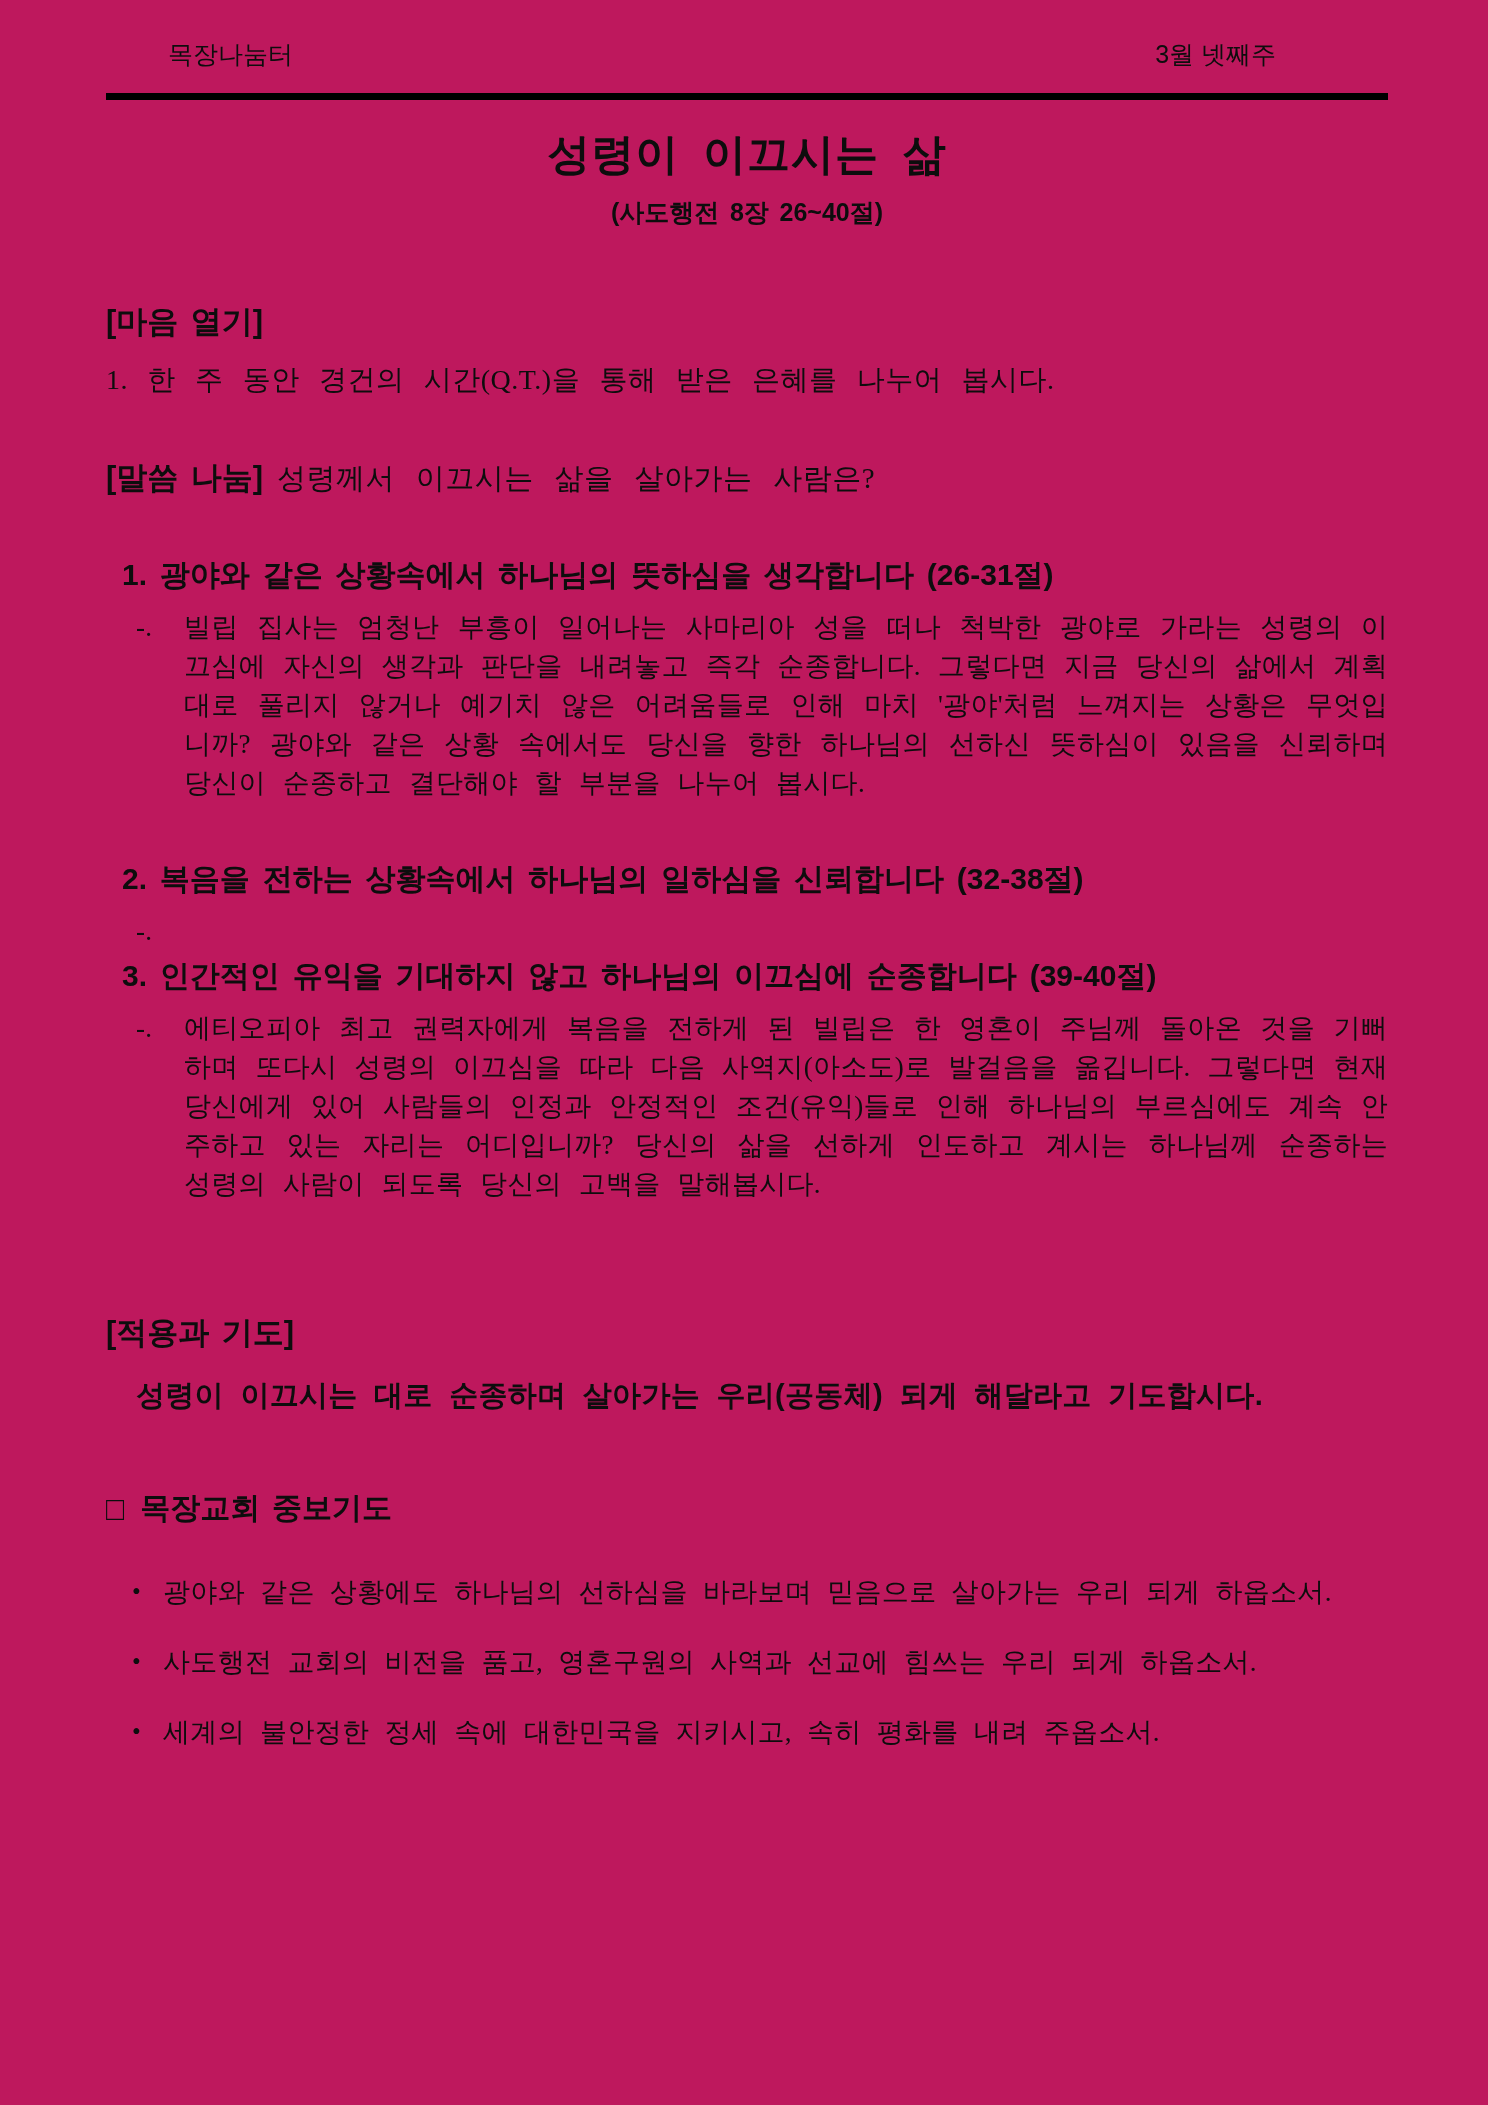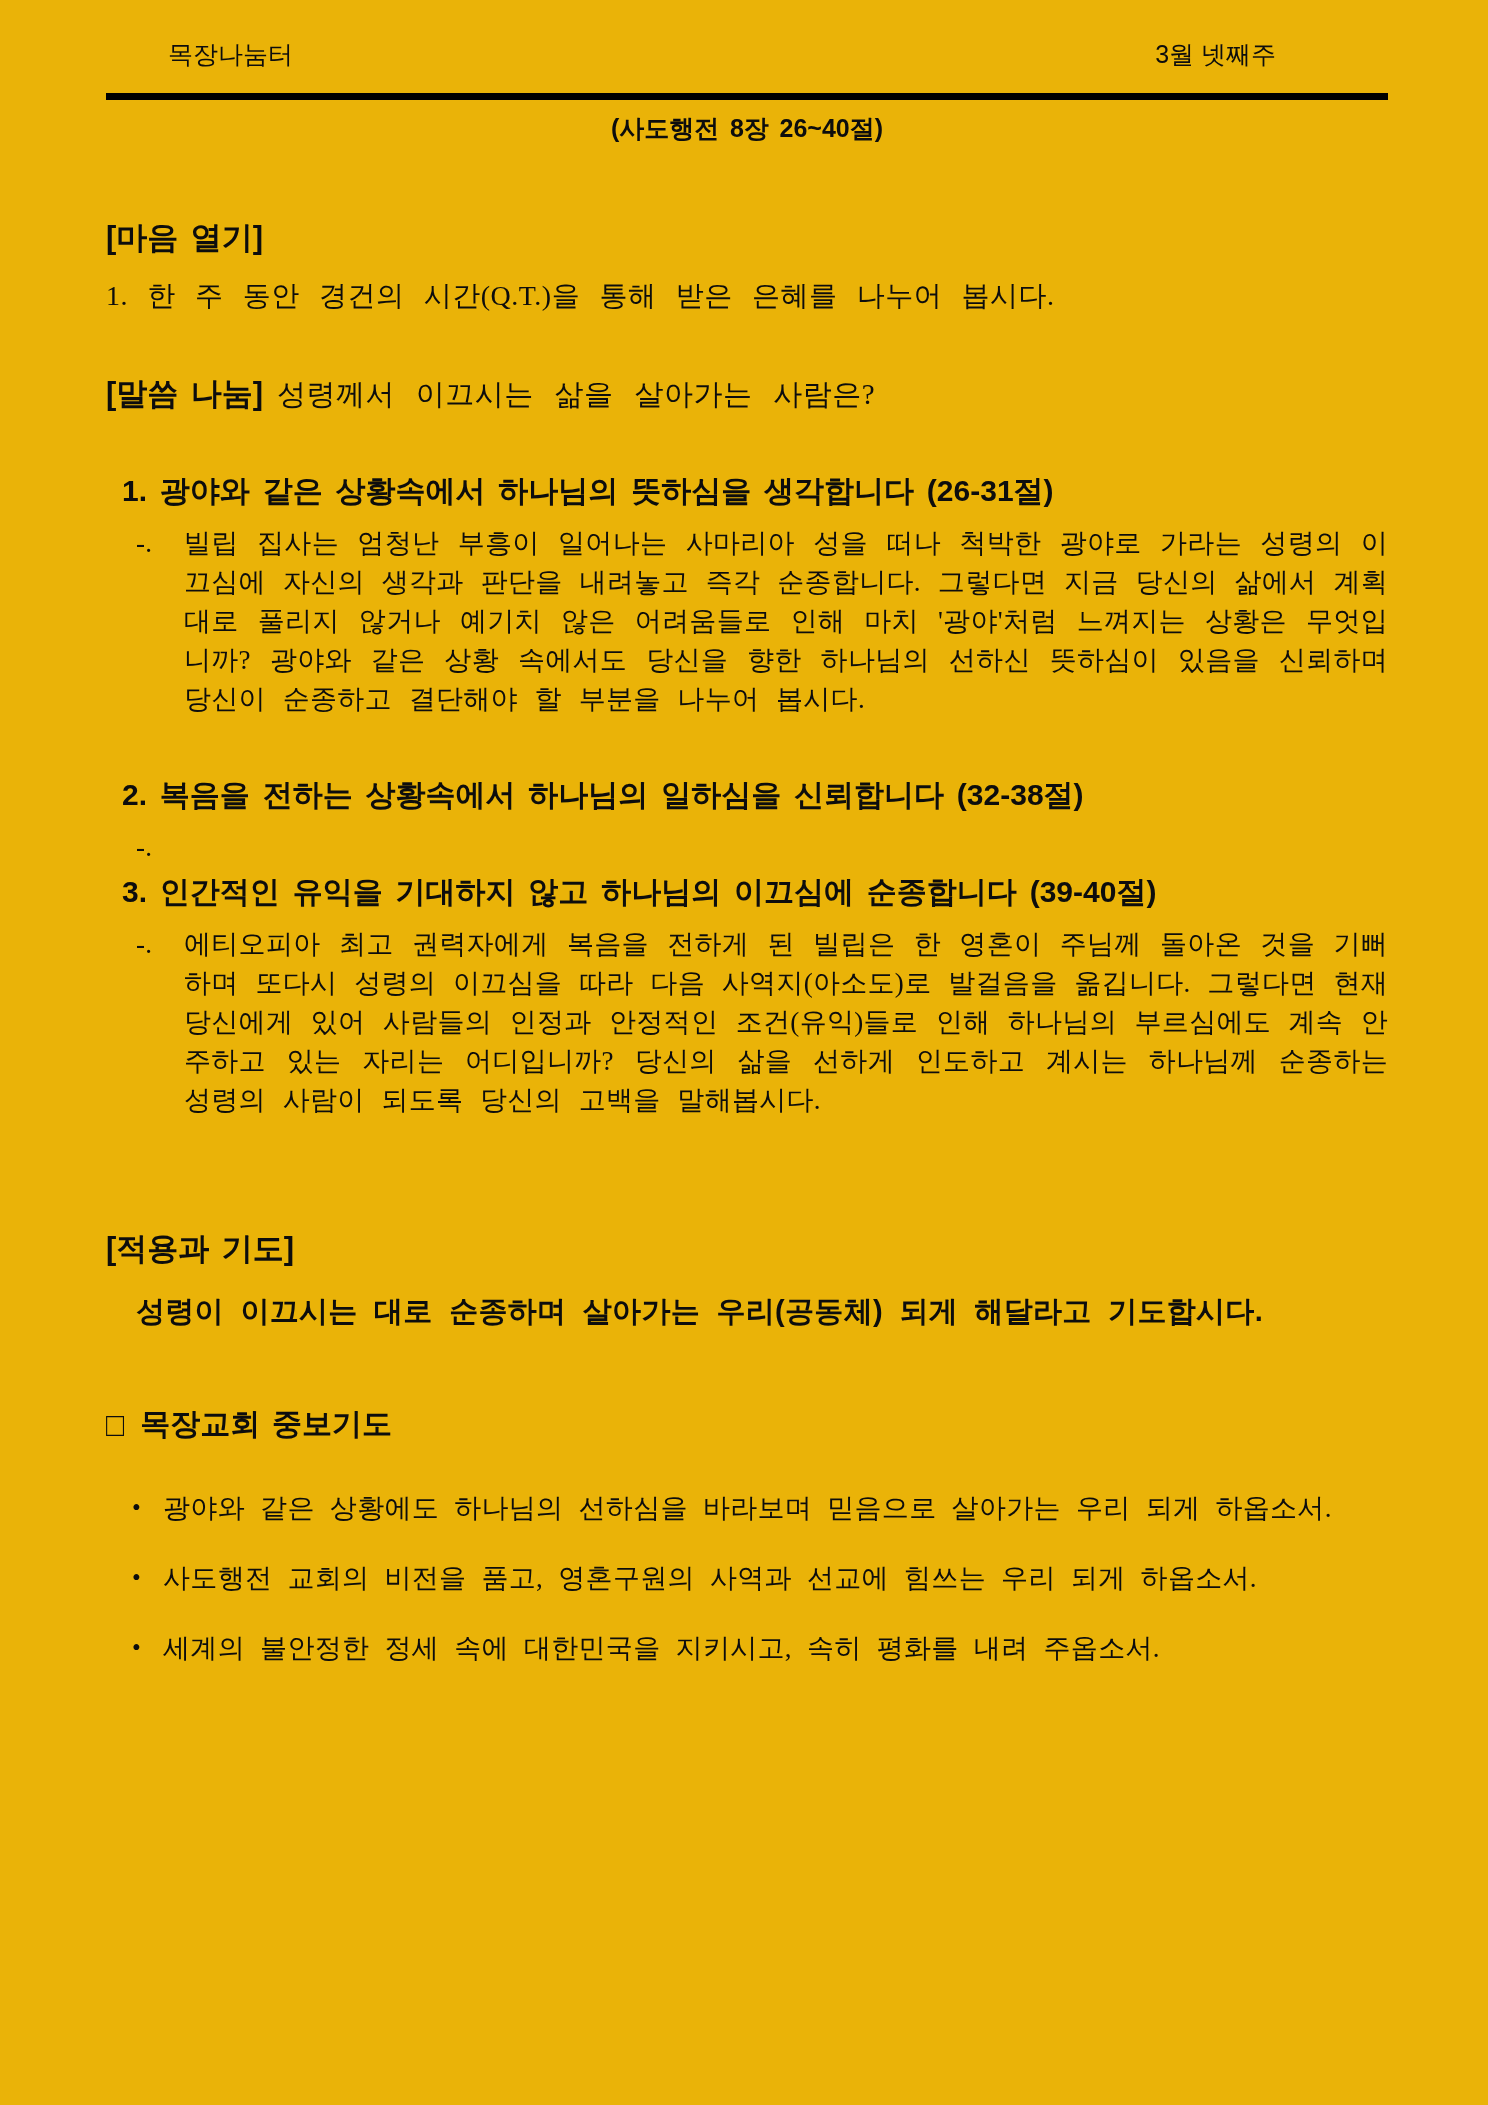--- a/index.html
+++ b/index.html
@@ -1,18 +1,18 @@
 <!DOCTYPE html>
 <html><head>
 <meta charset="utf-8">
 <style>
   html,body { margin:0; padding:0; background:#888; }
   .page {
     width:1488px; height:2105px; box-sizing:border-box;
-    margin:0 auto; background:#eab308; color:#0d0d0d;
+    margin:0 auto; background:#be185d; color:#0d0d0d;
     padding:30px 100px 0 106px;
     font-family:"Liberation Serif","DejaVu Serif",serif;
     overflow:hidden;
   }
   .doc-header {
     display:flex; justify-content:space-between; align-items:flex-end;
     font-family:"Liberation Sans","DejaVu Sans",sans-serif;
     font-size:25px; font-weight:500;
     padding:8px 112px 0 62px;
   }
@@ -86,20 +86,21 @@
 <body>
 
 <div class="page">
 
   <div class="doc-header">
     <span>목장나눔터</span>
     <span>3월 넷째주</span>
   </div>
   <div class="rule"></div>
 
+  <h1 class="title">성령이 이끄시는 삶</h1>
   <div class="subtitle">(사도행전 8장 26~40절)</div>
 
   <h2 class="sec-heading mt-open">[마음 열기]</h2>
   <p class="open-item">1. 한 주 동안 경건의 시간(Q.T.)을 통해 받은 은혜를 나누어 봅시다.</p>
 
   <div class="word-line">
     <span class="sec-heading-inline">[말씀 나눔]</span>
     <span class="word-question">성령께서 이끄시는 삶을 살아가는 사람은?</span>
   </div>
 

